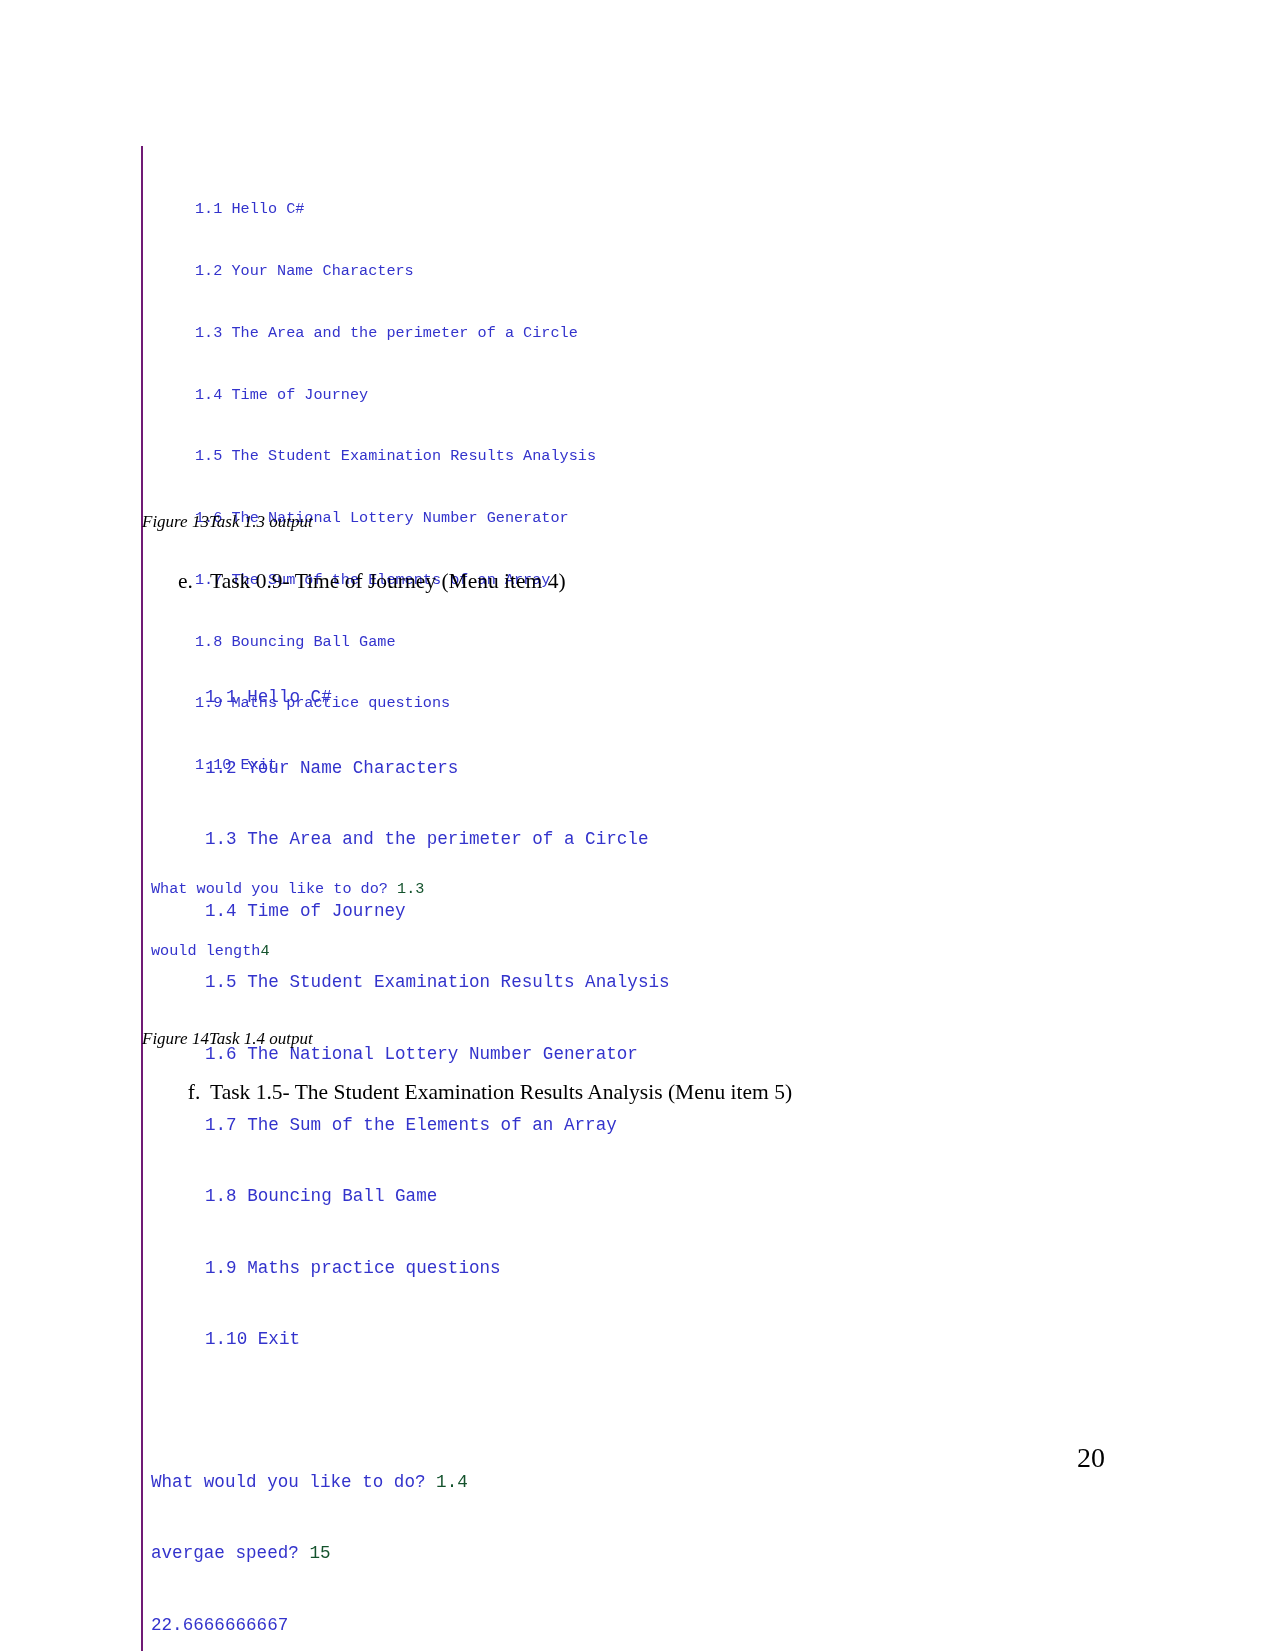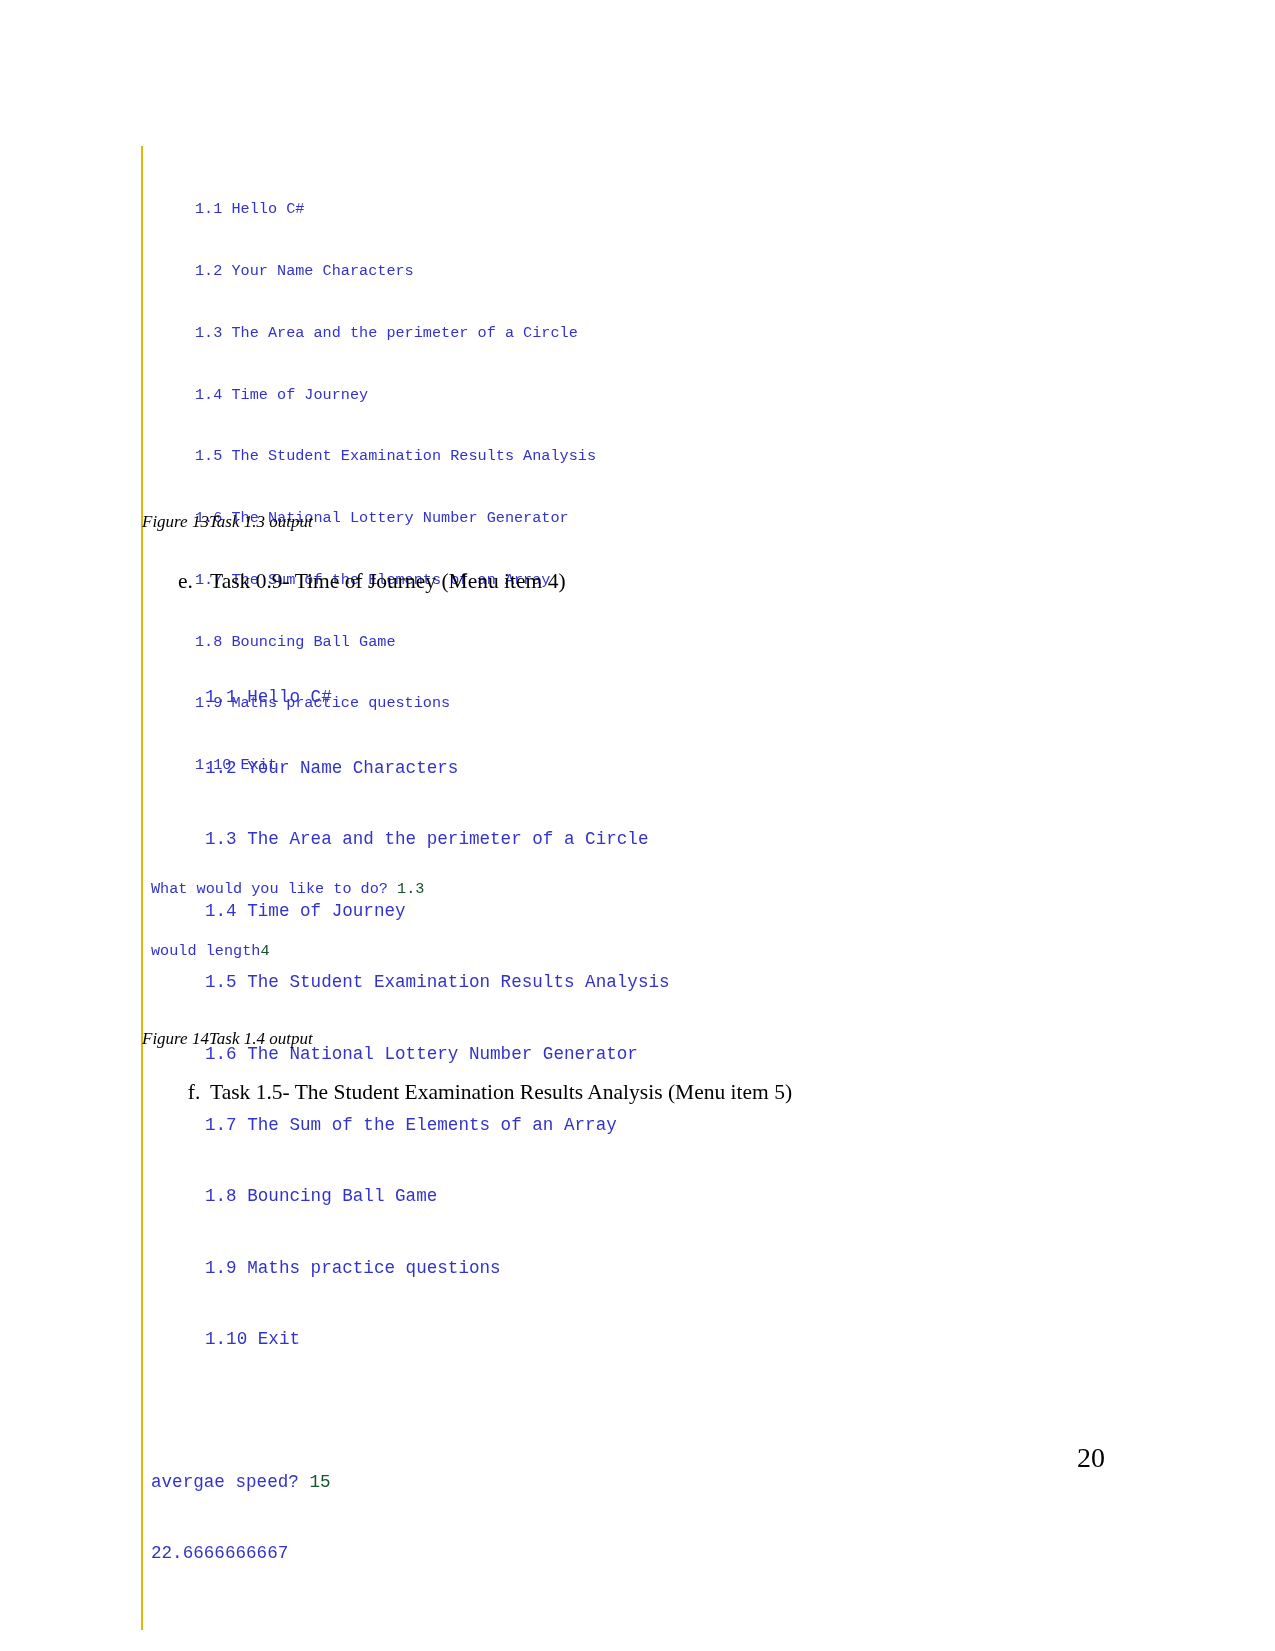--- a/index.html
+++ b/index.html
@@ -21,21 +21,21 @@
     inset: 0;
     background: #ffffff;
   }
 
   
   .console-block {
     position: absolute;
     font-family: "Liberation Mono", "DejaVu Sans Mono", monospace;
     color: #3333cc;
     white-space: pre;
-    border-left: 2px solid #eab308;
+    border-left: 2px solid #701a75;
     box-sizing: border-box;
   }
   .console-block .menu-line,
   .console-block .out-line {
     white-space: pre;
   }
   .console-block .indent {
     display: inline-block;
   }
   .user-input {
@@ -137,20 +137,21 @@
     <div class="menu-line"><span class="indent"></span><span>1.2 Your Name Characters</span></div>
     <div class="menu-line"><span class="indent"></span><span>1.3 The Area and the perimeter of a Circle</span></div>
     <div class="menu-line"><span class="indent"></span><span>1.4 Time of Journey</span></div>
     <div class="menu-line"><span class="indent"></span><span>1.5 The Student Examination Results Analysis</span></div>
     <div class="menu-line"><span class="indent"></span><span>1.6 The National Lottery Number Generator</span></div>
     <div class="menu-line"><span class="indent"></span><span>1.7 The Sum of the Elements of an Array</span></div>
     <div class="menu-line"><span class="indent"></span><span>1.8 Bouncing Ball Game</span></div>
     <div class="menu-line"><span class="indent"></span><span>1.9 Maths practice questions</span></div>
     <div class="menu-line"><span class="indent"></span><span>1.10 Exit</span></div>
     <div class="blank-line">&nbsp;</div>
+    <div class="out-line"><span>What would you like to do? </span><span class="user-input">1.4</span></div>
     <div class="out-line"><span>avergae speed? </span><span class="user-input">15</span></div>
     <div class="out-line">22.6666666667</div>
   </div>
 
   <div class="figure-caption" id="caption-fig14">Figure 14Task 1.4 output</div>
 
   <div class="list-item" id="list-item-f">
     <span class="marker">f.</span><span>Task 1.5- The Student Examination Results Analysis (Menu item 5)</span>
   </div>
 

